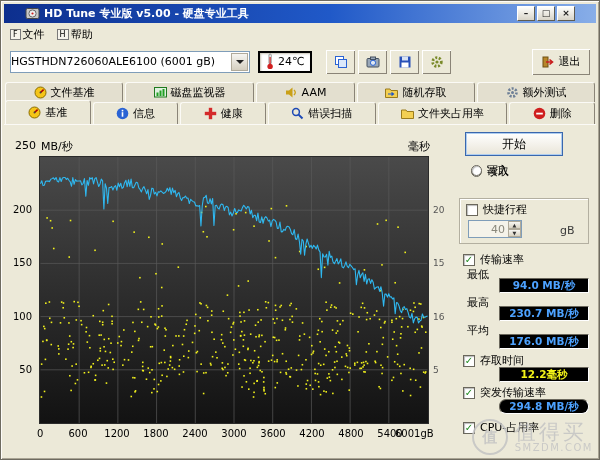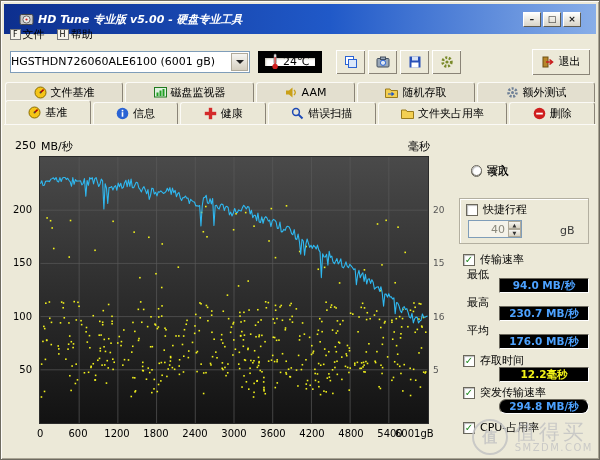--- a/index.html
+++ b/index.html
@@ -1,41 +1,41 @@
 <!DOCTYPE html>
 <html><head>
 <meta charset="utf-8">
 <style>
   *{box-sizing:border-box;margin:0;padding:0;}
   html,body{width:600px;height:460px;}
   body{font-family:"DejaVu Sans","Liberation Sans",sans-serif;font-size:11px;color:#000;background:#fff;}
   #window{position:relative;width:600px;height:460px;background:#ece9d8;border:1px solid #6e6b60;
           box-shadow:inset 1px 1px 0 #fdfcf9,inset -1px -1px 0 #a9a494;overflow:hidden;}
   
-  #titlebar{position:absolute;left:3px;top:3px;right:3px;height:30px;
+  #titlebar{position:absolute;left:3px;top:3px;right:3px;height:19px;
             background:linear-gradient(90deg,#0d2f8e,#2059c8 55%,#88aee8);
-            display:flex;align-items:center;padding:0 15px;font-style:italic;}
+            display:flex;align-items:center;padding:0 21px;}
   .app-icon{width:15px;height:15px;display:inline-flex;}
   #window-title{flex:1;color:#fff;font-weight:bold;font-size:11px;margin-left:4px;white-space:nowrap;overflow:hidden;}
   .win-btns{display:flex;gap:2px;}
   .wbtn{width:18px;height:15px;background:linear-gradient(#fefefc,#d8d4c8);border:1px solid #fff;
         border-right-color:#5f5c52;border-bottom-color:#5f5c52;font-size:9px;line-height:13px;
         text-align:center;font-weight:bold;color:#1a1a1a;}
   
   #menubar{position:absolute;left:3px;top:24px;right:3px;height:19px;display:flex;align-items:center;padding:0 2px;}
   .menu-item{display:flex;align-items:center;gap:2px;padding:2px 8px 2px 4px;}
   .keybox{border:1px solid #7a7a7a;font-size:8px;line-height:9px;padding:0 2px;background:#f6f4ec;}
   
   #toolbar{position:absolute;left:3px;top:43px;right:3px;height:35px;display:flex;align-items:center;padding:0 6px;}
   .combo{width:240px;height:22px;background:#fff;border:1px solid #7f9db9;display:flex;align-items:center;}
   .combo-text{flex:1;padding:0 0;white-space:nowrap;overflow:hidden;font-size:11px;}
   .combo-btn{width:17px;height:18px;margin-right:1px;background:linear-gradient(#f6f5f1,#d5cfc0);
              border:1px solid #b0aa9a;display:flex;align-items:center;justify-content:center;}
   .arrow-down{width:0;height:0;border-left:4px solid transparent;border-right:4px solid transparent;border-top:4px solid #222;}
-  .temp-box{height:22px;background:#fff;border:7px solid #000000;box-shadow:inset 1px 1px 2px #c9c5b8;
+  .temp-box{height:22px;background:#fff;border:2px solid #000000;box-shadow:inset 1px 1px 2px #c9c5b8;
             display:flex;align-items:center;gap:4px;padding:0 6px;margin-left:8px;}
   .tool-btn{width:29px;height:24px;margin-left:3px;background:#ece9d8;
             box-shadow:inset 1px 1px 0 #fff,inset -1px -1px 0 #8a8477;
             display:flex;align-items:center;justify-content:center;}
   #btn-copy{margin-left:14px;}
   #exit-btn{margin-left:auto;width:58px;height:26px;background:#ece9d8;
             box-shadow:inset 1px 1px 0 #fff,inset -1px -1px 0 #8a8477;
             display:flex;align-items:center;justify-content:center;gap:5px;}
   
   #tabs-top{position:absolute;left:4px;top:81px;right:4px;height:20px;display:flex;gap:2px;}
@@ -860,20 +860,23 @@
         <span style="top: 0px; left: 156px;">2400</span>
         <span style="top: 0px; left: 195px;">3000</span>
         <span style="top: 0px; left: 234px;">3600</span>
         <span style="top: 0px; left: 273px;">4200</span>
         <span style="top: 0px; left: 312px;">4800</span>
         <span style="top: 0px; left: 351px;">5400</span>
         <span style="top: 0px; left: 390px; transform: translateX(-88%);">6001gB</span>
       </div>
 
     <div id="panel">
+      <div id="start-btn">
+        <span>开始</span>
+      </div>
 
       <div class="crow" style="left:26px;top:39px;">
         <span class="rdot sel"></span>
         <span>读取</span>
       </div>
       <div class="crow" style="left:26px;top:38px;align-items:center;">
         <span class="rdot"></span>
         <span>写入</span>
       </div>
 

